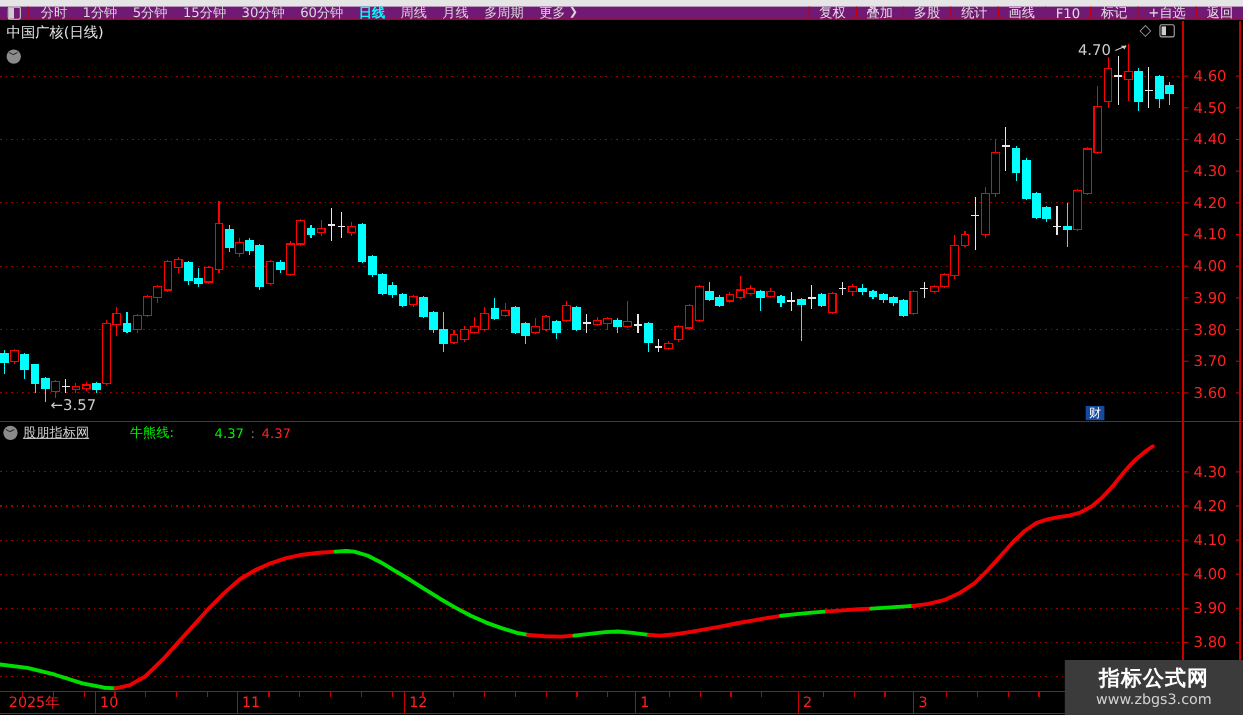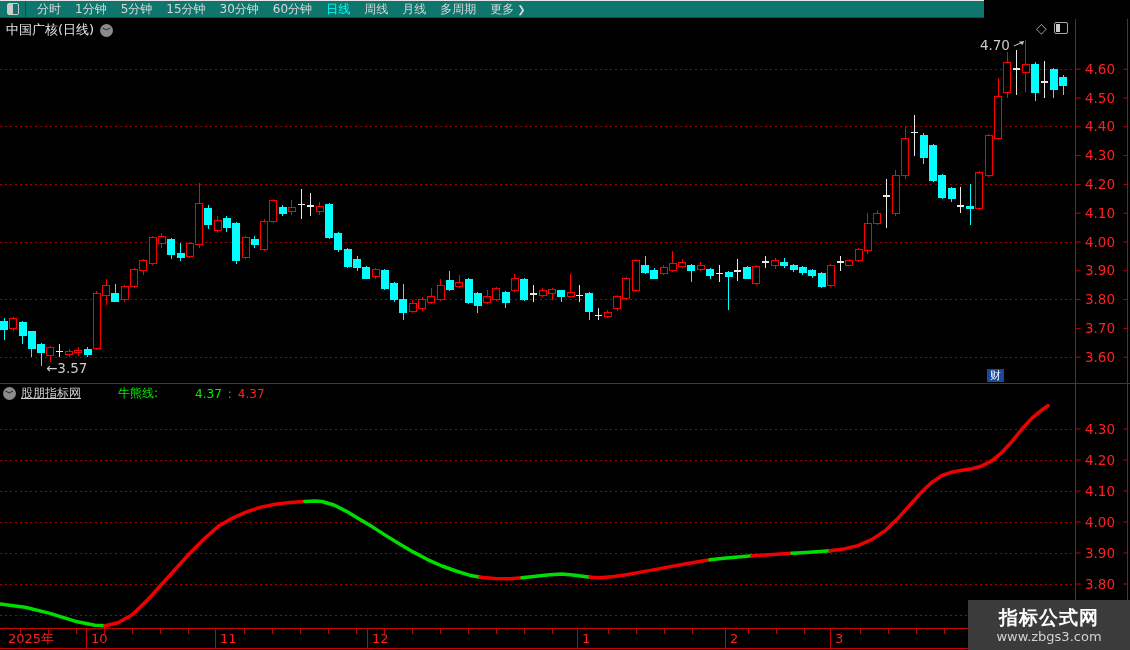--- a/index.html
+++ b/index.html
@@ -1,35 +1,35 @@
 <!DOCTYPE html>
 <html><head>
 <meta charset="utf-8">
 <style>
   html,body{margin:0;padding:0;background:#000;}
   body{width:1130px;height:650px;overflow:hidden;position:relative;
        font-family:"DejaVu Sans","Liberation Sans",sans-serif;}
   #chart-svg{position:absolute;left:0;top:0;z-index:1;}
   
-  .toolbar{position:absolute;left:0;top:0;width:984px;height:18px;z-index:5;
-           background:#0f766e;border-top:1px solid #e5e5e5;border-bottom:1px solid #c80000;
+  .toolbar{position:absolute;left:0;top:0;width:1130px;height:18px;z-index:5;
+           background:#701a75;border-top:6px solid #e5e5e5;border-bottom:1px solid #c80000;
            display:flex;align-items:center;box-sizing:border-box;}
   .tool-icon-box{width:26px;height:100%;display:flex;align-items:center;justify-content:center;
            border-right:1px solid #c80000;box-sizing:border-box;}
   .tool-icon-box .sq{width:10px;height:10px;border:1px solid #ccc;border-radius:2px;
            background:linear-gradient(90deg,#ccc 50%,transparent 50%);}
   .nav{display:flex;align-items:center;margin-left:4px;}
   .menu-item{color:#d8d8d8;font-size:12px;padding:0 7px;cursor:default;white-space:nowrap;}
-  .menu-item.active{color:#00ffff;}
+  .menu-item.active{color:#00ffff;font-weight:bold;}
   .more-arrow{color:#d8d8d8;font-size:10px;margin-left:-4px;}
   .nav-right{display:flex;align-items:stretch;margin-left:auto;height:100%;}
   .action-item{color:#e0e0e0;font-size:12px;padding:0 9px;display:flex;align-items:center;
            border-left:1px solid #c80000;white-space:nowrap;}
   
-  .title-row{position:absolute;left:6px;top:21px;z-index:5;display:flex;align-items:center;gap:6px;}
+  .title-row{position:absolute;left:6px;top:21px;z-index:5;display:flex;align-items:flex-start;gap:6px;flex-direction:column;}
   .title-row .t{color:#e6e6e6;font-size:13px;}
   .circle-chevron{display:inline-block;width:13px;height:13px;border-radius:50%;background:#8b8b8b;
            color:#1a1a1a;font-size:9px;line-height:12px;text-align:center;font-weight:bold;}
   
   .corner-icons{position:absolute;left:1036px;top:21px;z-index:5;display:flex;align-items:center;gap:7px;}
   .diamond-glyph{color:#9a9a9a;font-size:14px;line-height:14px;}
   .win-icon{width:12px;height:10px;border:1px solid #aaa;border-radius:2px;position:relative;}
   .win-icon::after{content:"";position:absolute;left:1px;top:1px;bottom:1px;width:4px;background:#ccc;}
   
   .fin-badge{position:absolute;left:987px;top:369px;z-index:5;background:#164a9e;color:#fff;
@@ -424,20 +424,31 @@
         <span class="menu-item">15分钟</span>
         <span class="menu-item">30分钟</span>
         <span class="menu-item">60分钟</span>
         <span class="menu-item active">日线</span>
         <span class="menu-item">周线</span>
         <span class="menu-item">月线</span>
         <span class="menu-item">多周期</span>
         <span class="menu-item">更多</span>
         <span class="more-arrow">❯</span>
       </div>
+    <div class="nav-right" id="nav-right">
+        <span class="action-item">复权</span>
+        <span class="action-item">叠加</span>
+        <span class="action-item">多股</span>
+        <span class="action-item">统计</span>
+        <span class="action-item">画线</span>
+        <span class="action-item">F10</span>
+        <span class="action-item">标记</span>
+        <span class="action-item">+自选</span>
+        <span class="action-item">返回</span>
+      </div>
   </div>
 
   <div class="title-row">
     <span class="t">中国广核(日线)</span>
     <span class="circle-chevron">﹀</span>
   </div>
 
   <div class="corner-icons">
     <span class="diamond-glyph">◇</span>
     <span class="win-icon"></span>

